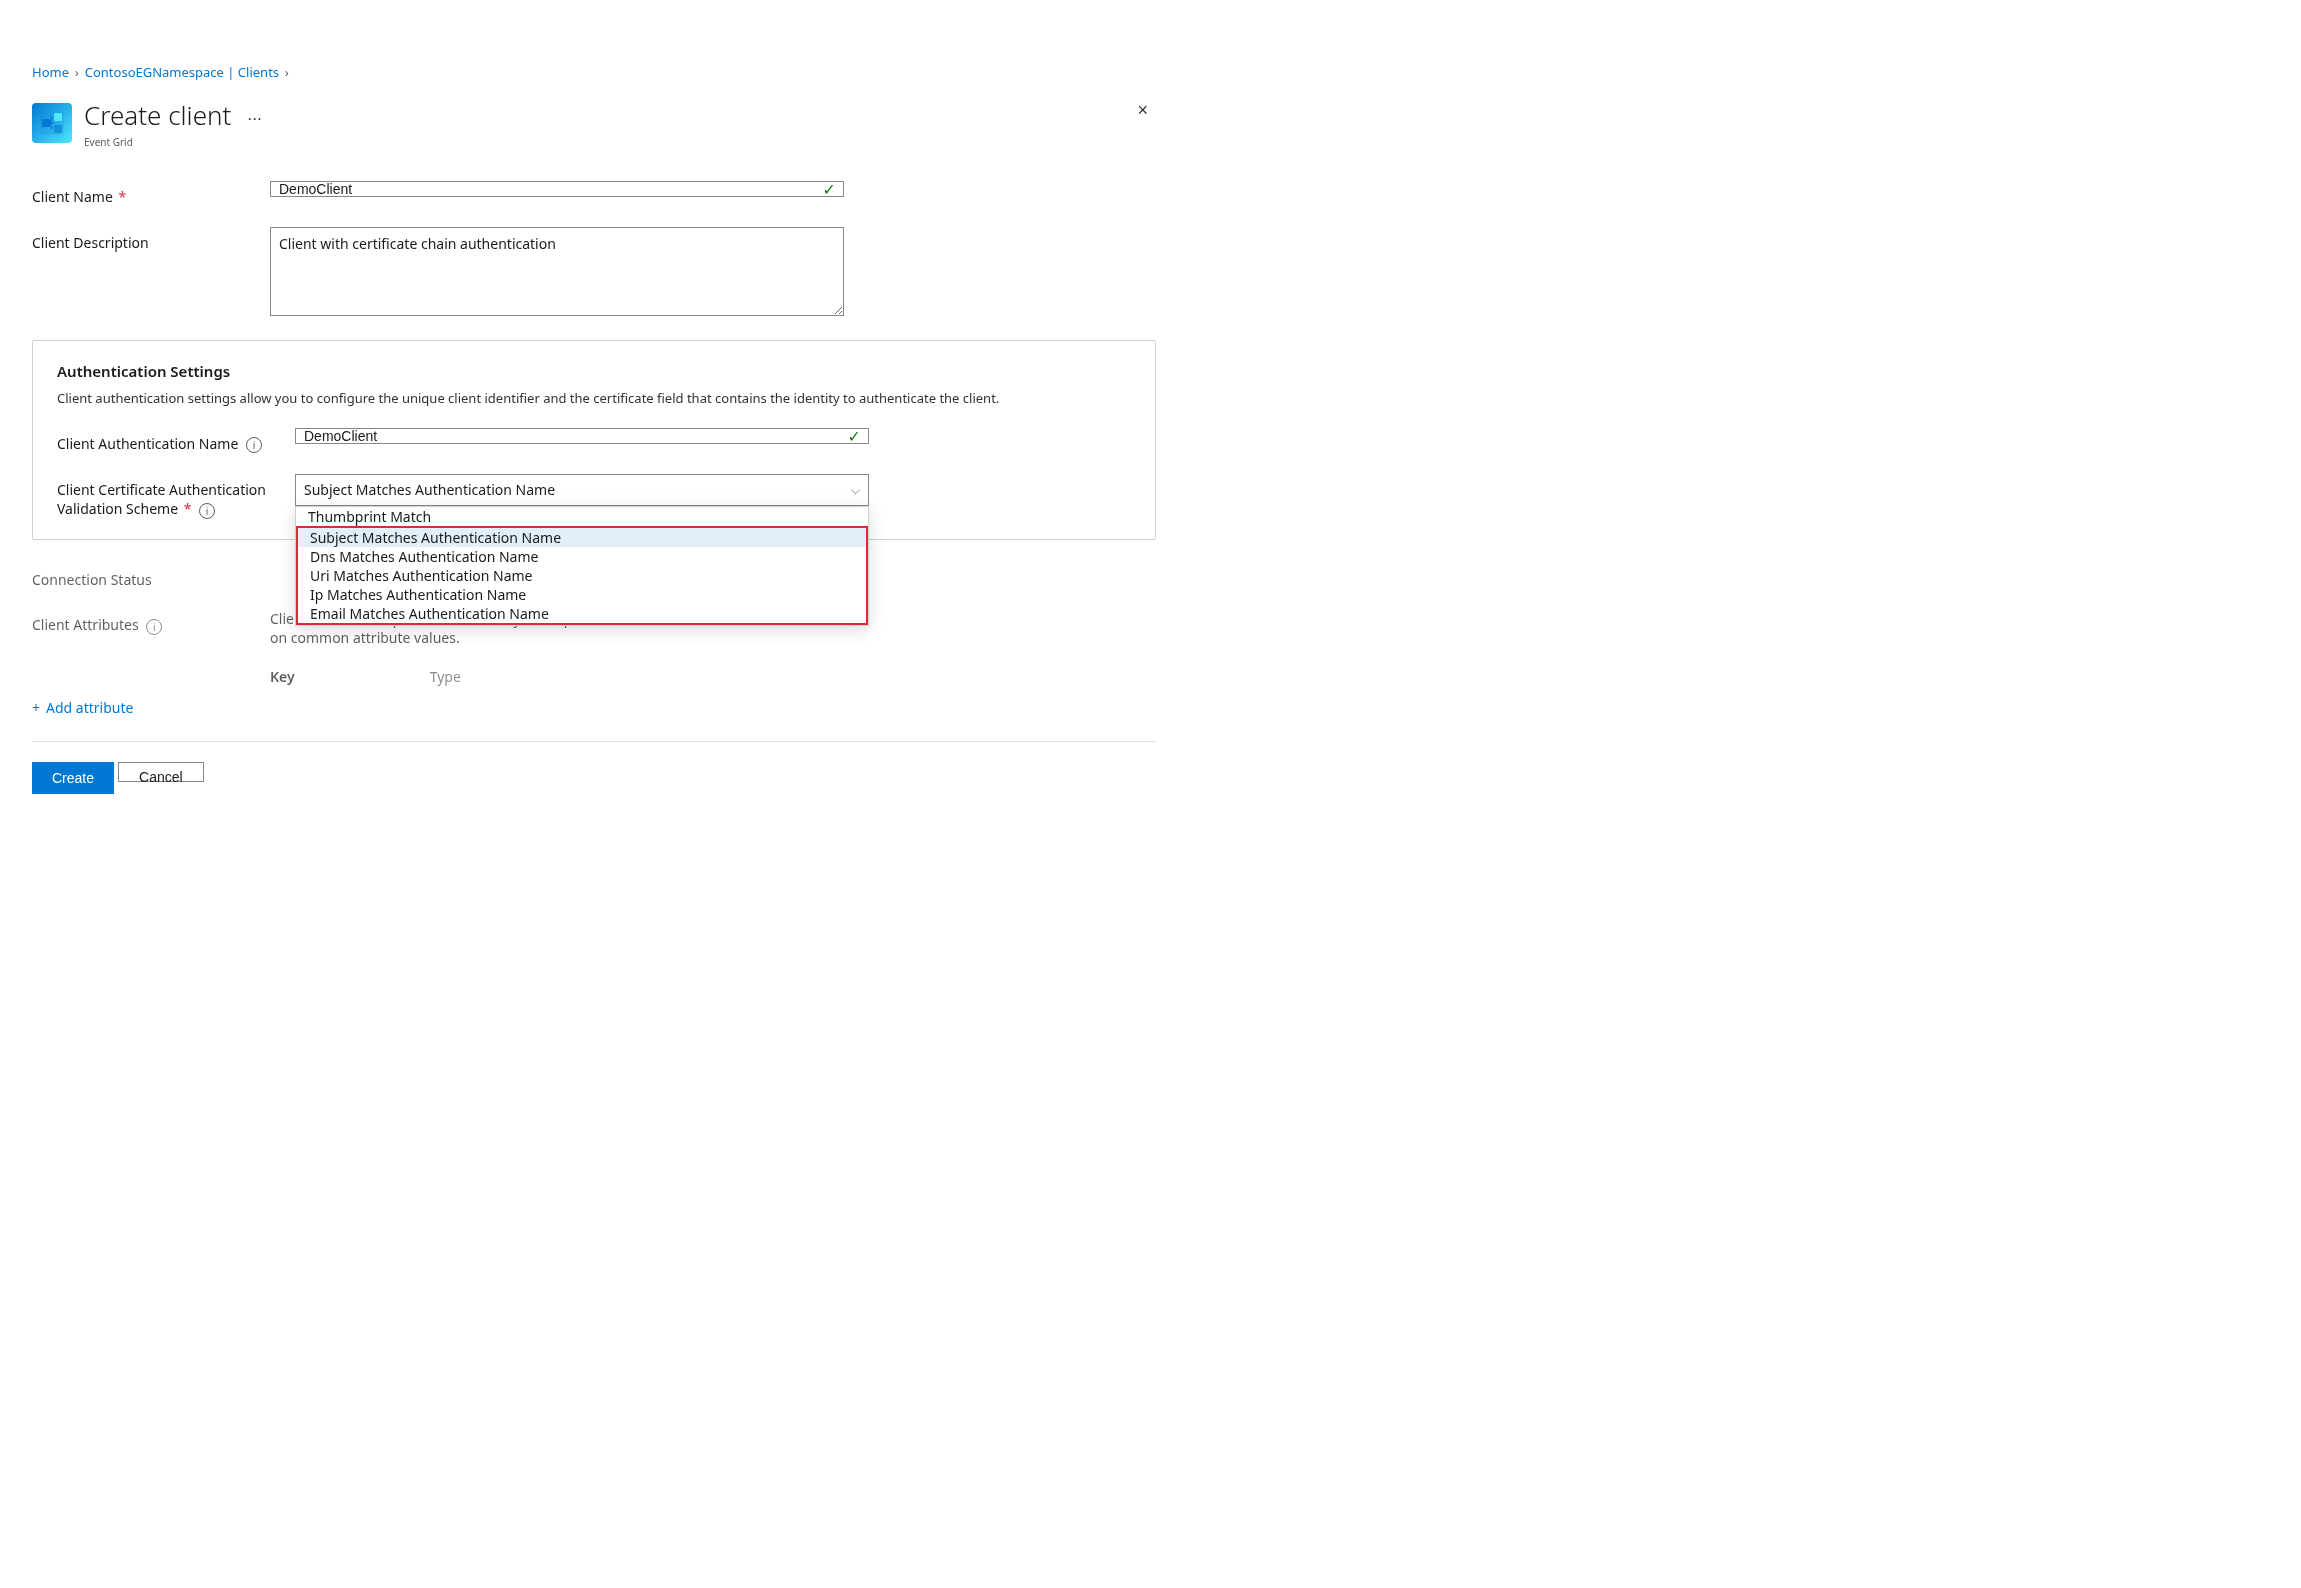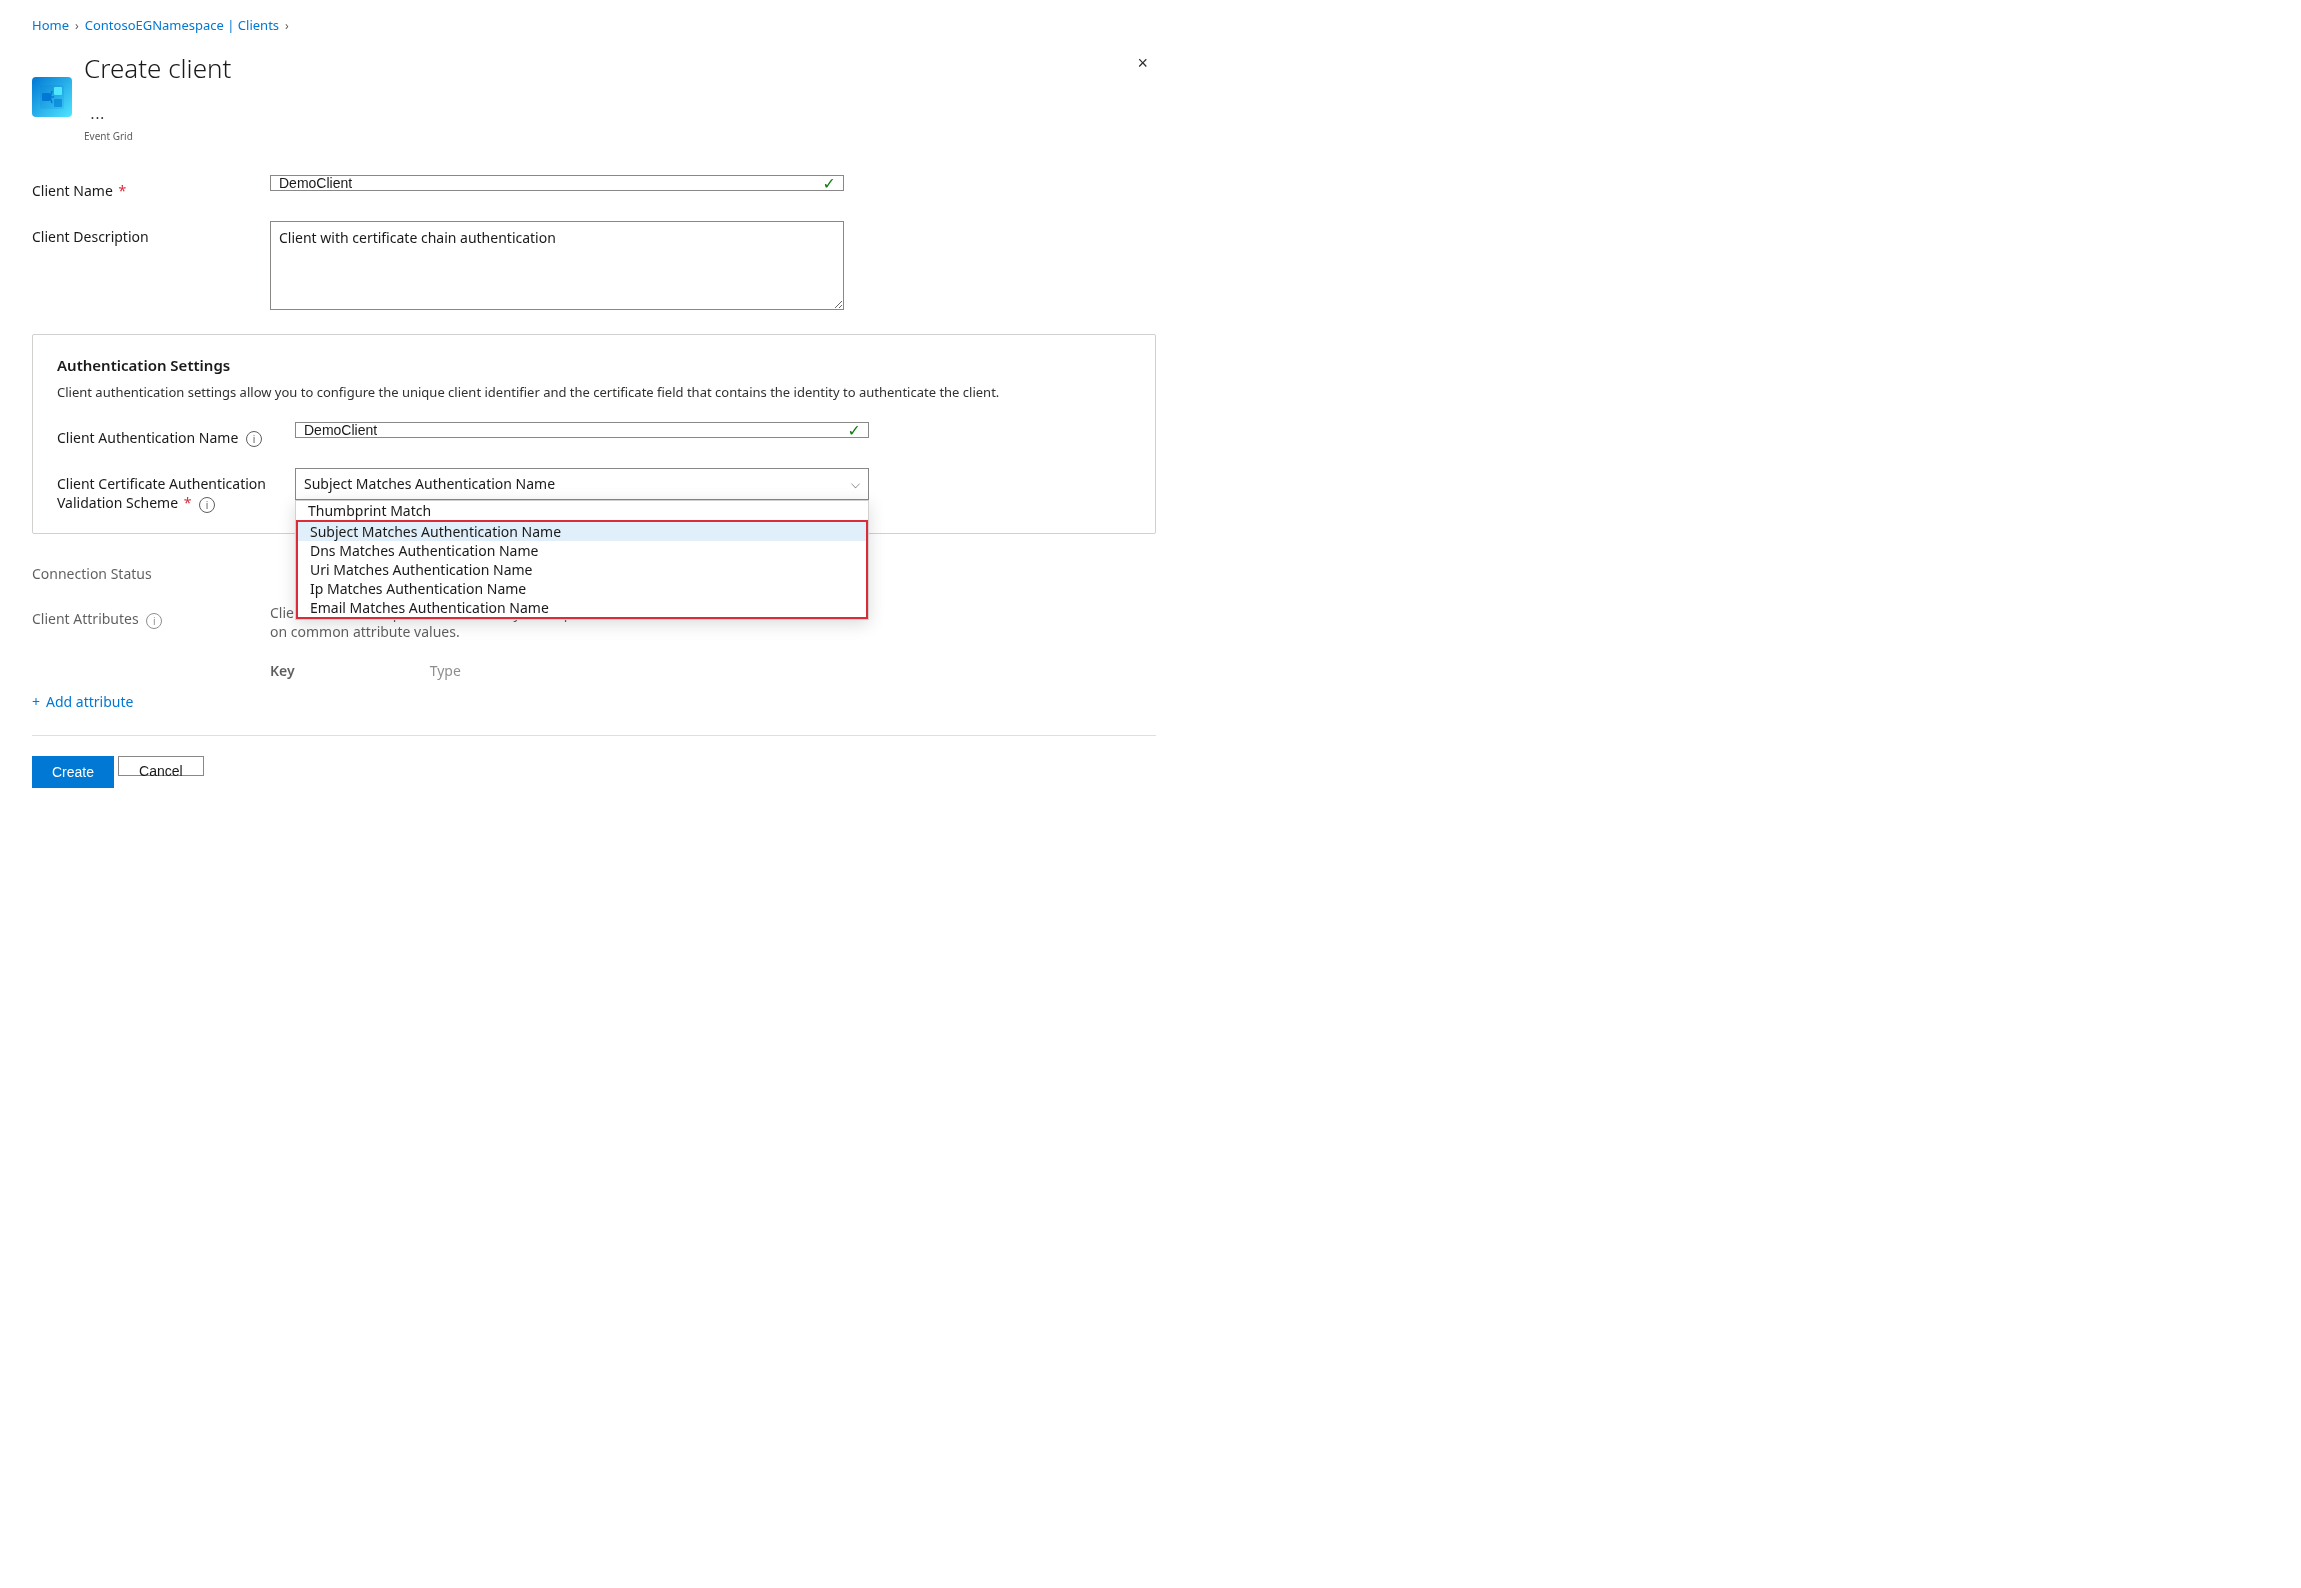--- a/index.html
+++ b/index.html
@@ -7,20 +7,21 @@
       font-family: 'Segoe UI', system-ui, -apple-system, sans-serif;
       font-size: 14px;
       background: #fff;
       color: #1a1a1a;
       min-height: 100vh;
     }
     .page-container {
       max-width: 1188px;
       padding: 16px 32px 32px 32px;
       position: relative;
+      margin-top: 47px;
     }
     
     .breadcrumb {
       display: flex;
       align-items: center;
       gap: 6px;
       font-size: 13px;
       color: #0078d4;
       margin-bottom: 16px;
     }
@@ -51,21 +52,20 @@
       font-size: 20px;
     }
     .header-title-group {}
     .header-title {
       font-size: 26px;
       font-weight: 300;
       color: #1a1a1a;
       display: flex;
       align-items: flex-start;
       gap: 10px;
-      flex-direction: column;
     }
     .header-subtitle {
       font-size: 10px;
       color: #605e5c;
       margin-top: 2px;
     }
     .ellipsis-btn {
       font-size: 20px;
       color: #323130;
       cursor: pointer;

